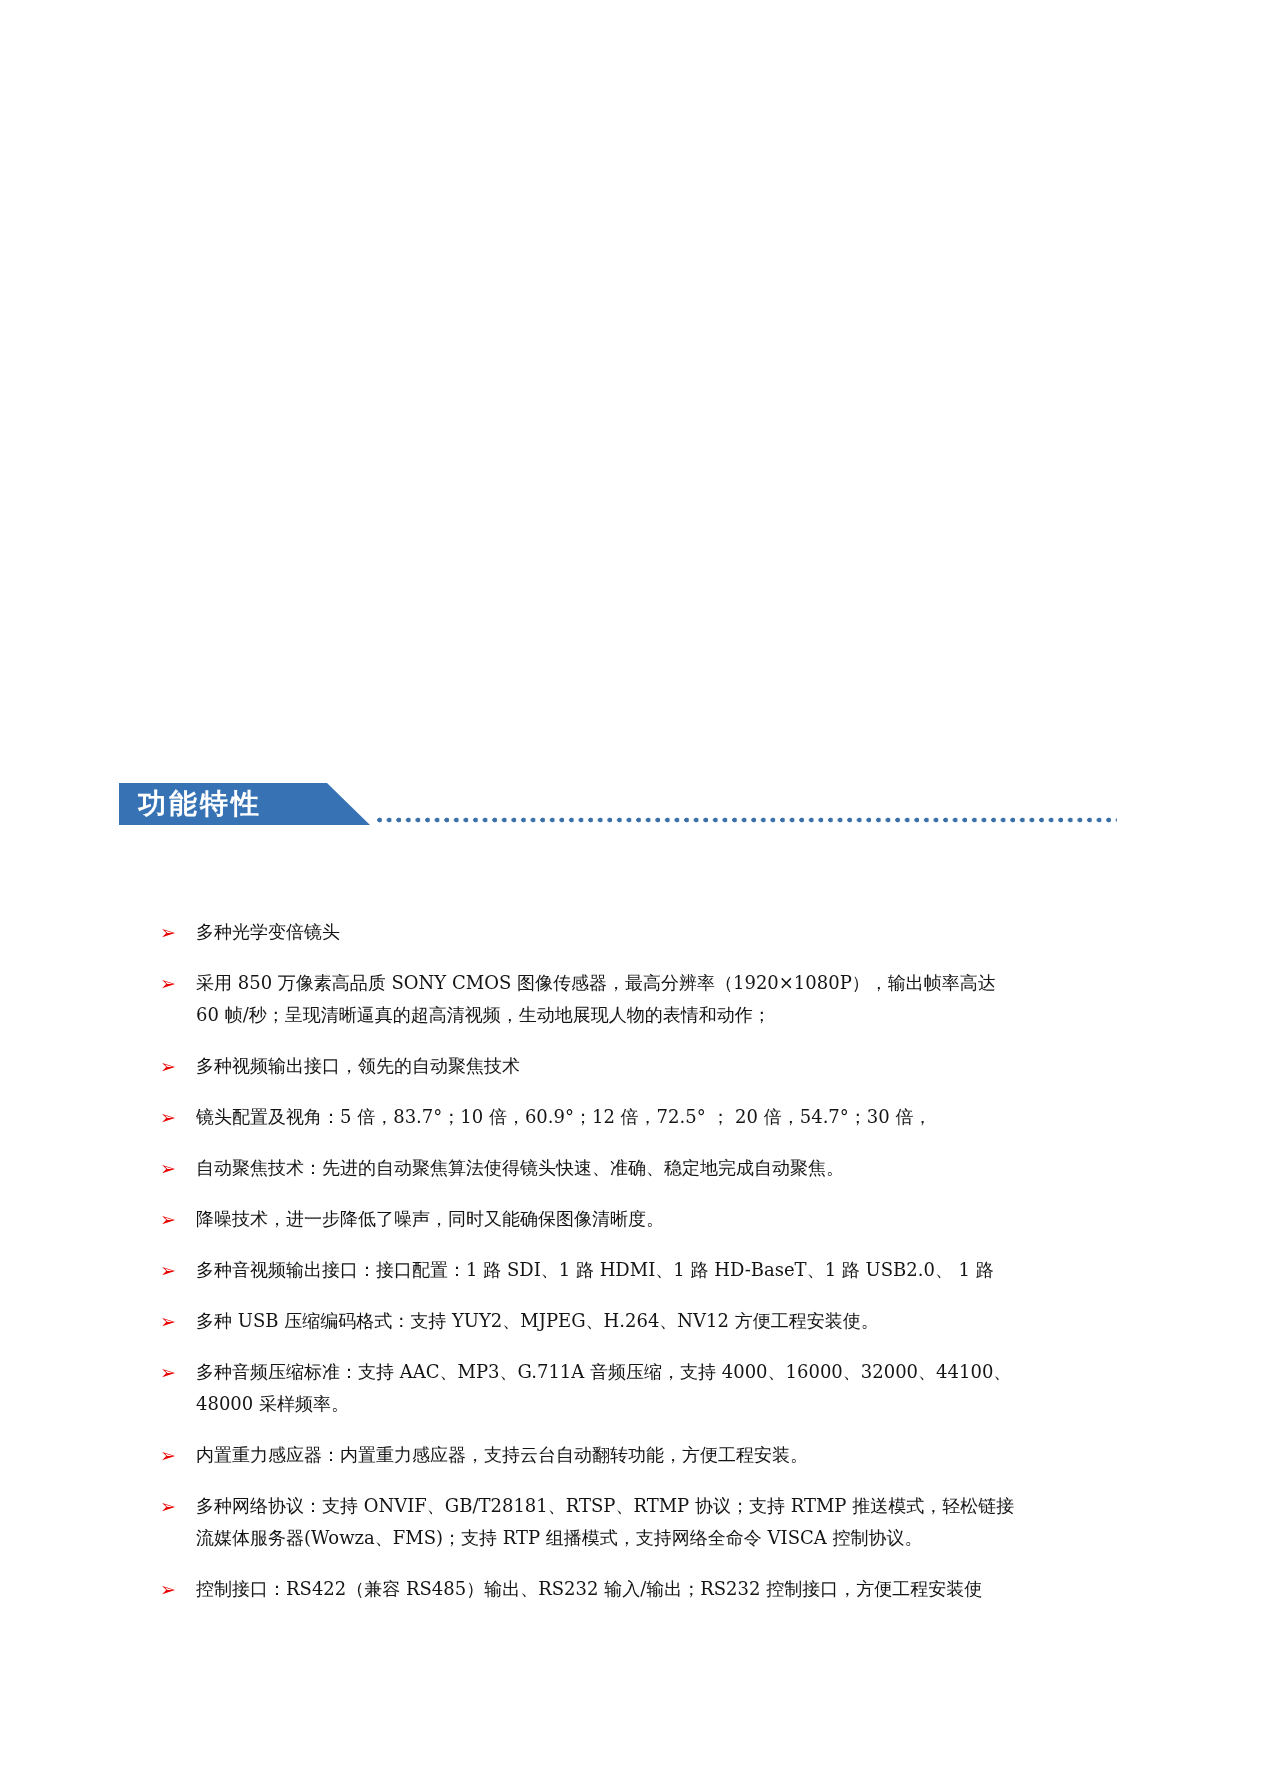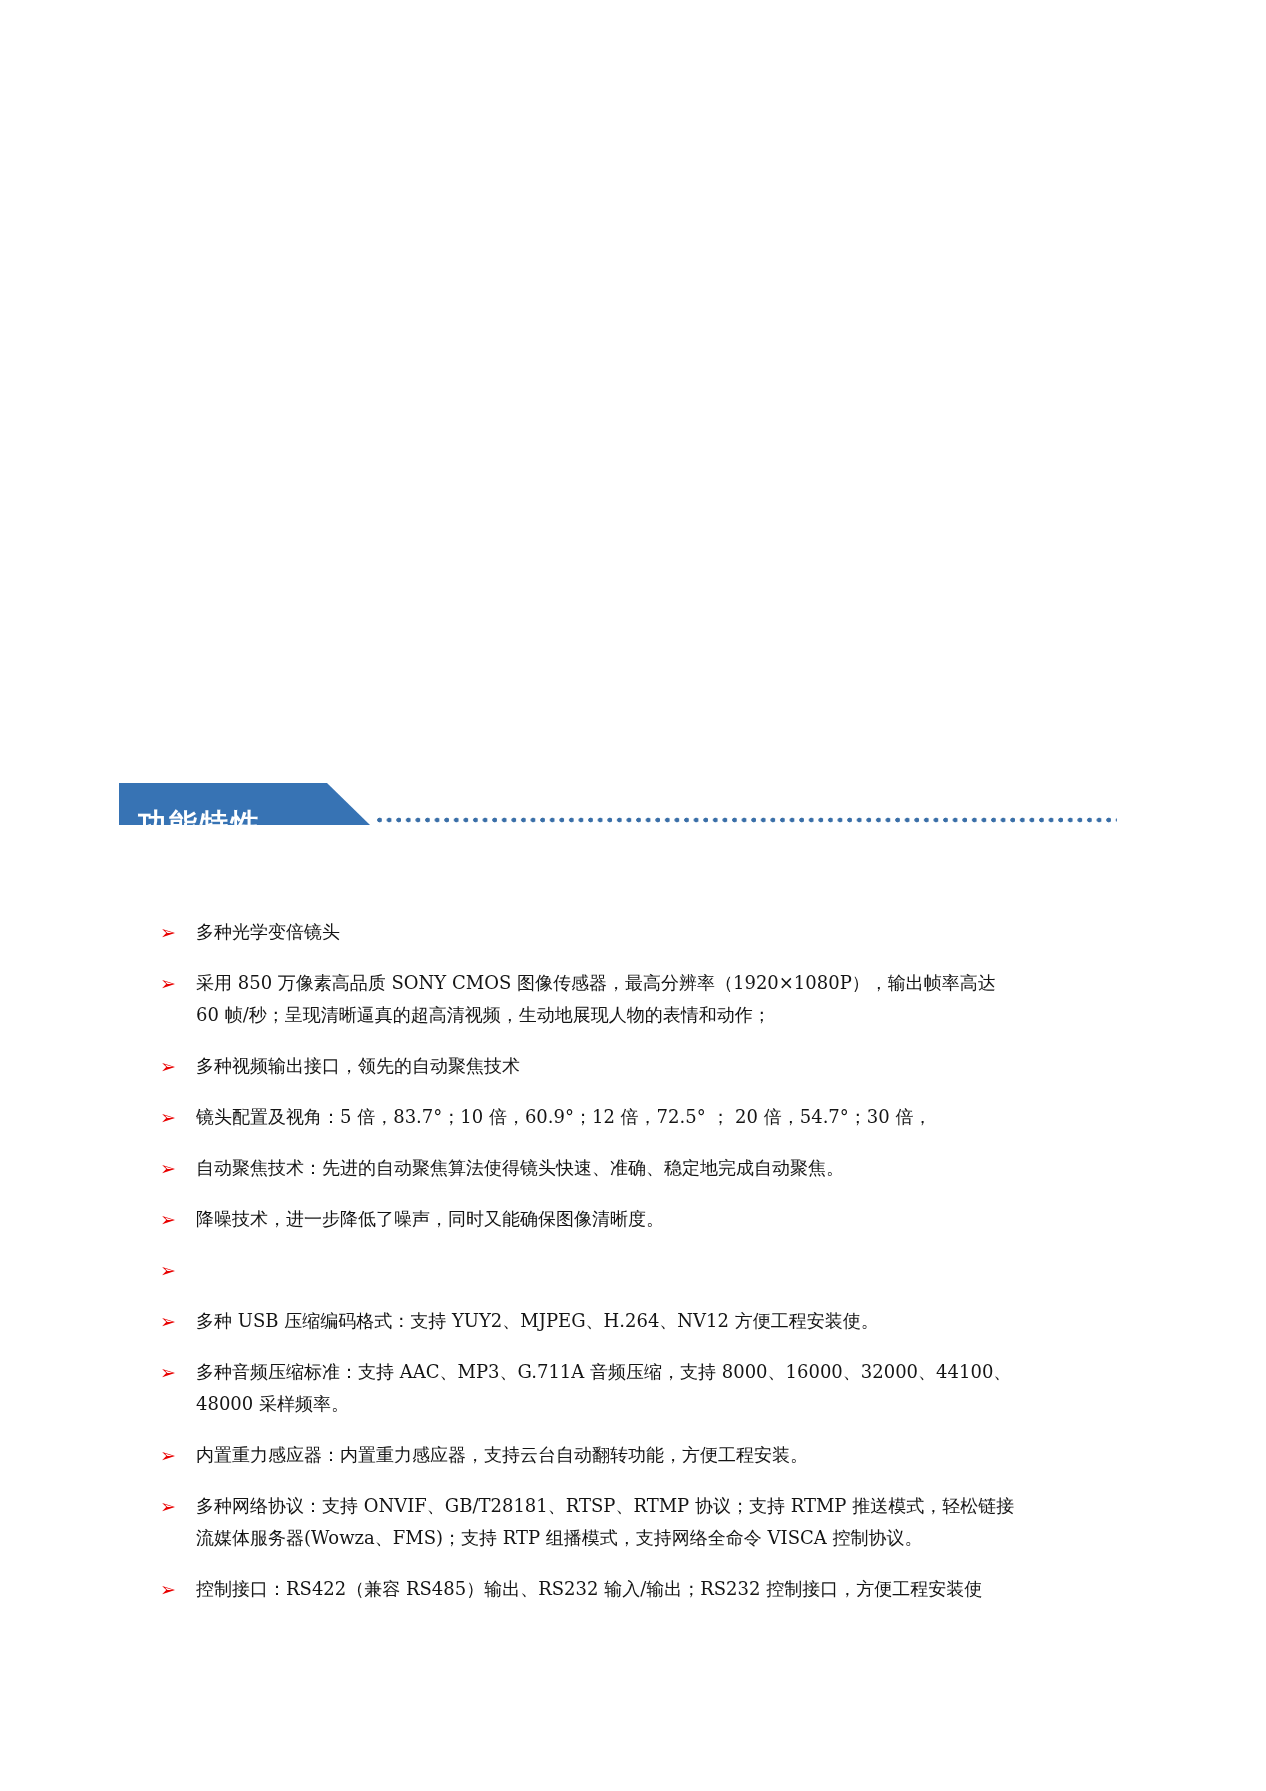--- a/index.html
+++ b/index.html
@@ -25,21 +25,20 @@
   .banner-title {
     display: block;
     padding-left: 19px;
     line-height: 42px;
     font-family: "Liberation Sans", "DejaVu Sans", sans-serif;
     font-weight: 700;
     font-size: 28px;
     letter-spacing: 3px;
     color: #ffffff;
     white-space: nowrap;
-    margin-top: 20px;
   }
   .dotted-divider {
     position: absolute;
     left: 377px;
     top: 816px;
     width: 740px;
     height: 8px;
     background-image: radial-gradient(circle at 2.6px 50%, #3a6fa8 2.1px, rgba(0,0,0,0) 2.7px);
     background-size: 9.6px 8px;
     background-repeat: repeat-x;
@@ -124,34 +123,35 @@
     <div class="feature-item">
       <span class="arrow-bullet">➢</span>
       <div class="feature-text">
         <div class="feature-line">降噪技术，进一步降低了噪声，同时又能确保图像清晰度。</div>
       </div>
     </div>
 
     <div class="feature-item">
       <span class="arrow-bullet">➢</span>
       <div class="feature-text">
+        <div class="feature-line">多种音视频输出接口：接口配置：1 路 SDI、1 路 HDMI、1 路 HD-BaseT、1 路 USB2.0、 1 路</div>
       </div>
     </div>
 
     <div class="feature-item">
       <span class="arrow-bullet">➢</span>
       <div class="feature-text">
         <div class="feature-line">多种 USB 压缩编码格式：支持 YUY2、MJPEG、H.264、NV12 方便工程安装使。</div>
       </div>
     </div>
 
     <div class="feature-item">
       <span class="arrow-bullet">➢</span>
       <div class="feature-text">
-        <div class="feature-line">多种音频压缩标准：支持 AAC、MP3、G.711A 音频压缩，支持 8000、16000、32000、44100、</div>
+        <div class="feature-line">多种音频压缩标准：支持 AAC、MP3、G.711A 音频压缩，支持 4000、16000、32000、44100、</div>
         <div class="feature-line">48000 采样频率。</div>
       </div>
     </div>
 
     <div class="feature-item">
       <span class="arrow-bullet">➢</span>
       <div class="feature-text">
         <div class="feature-line">内置重力感应器：内置重力感应器，支持云台自动翻转功能，方便工程安装。</div>
       </div>
     </div>

